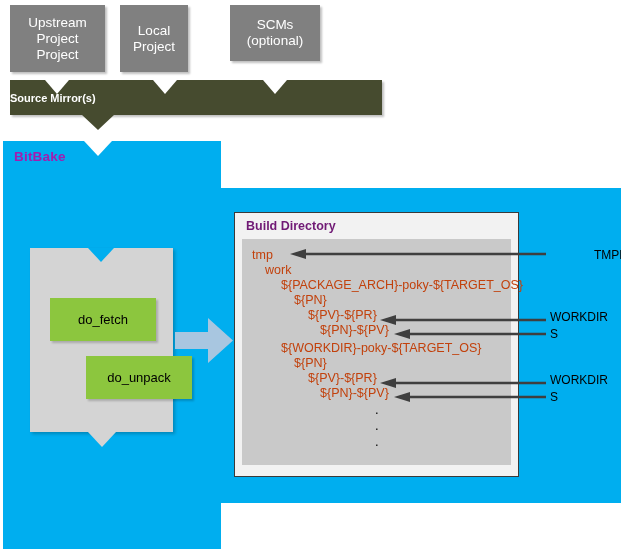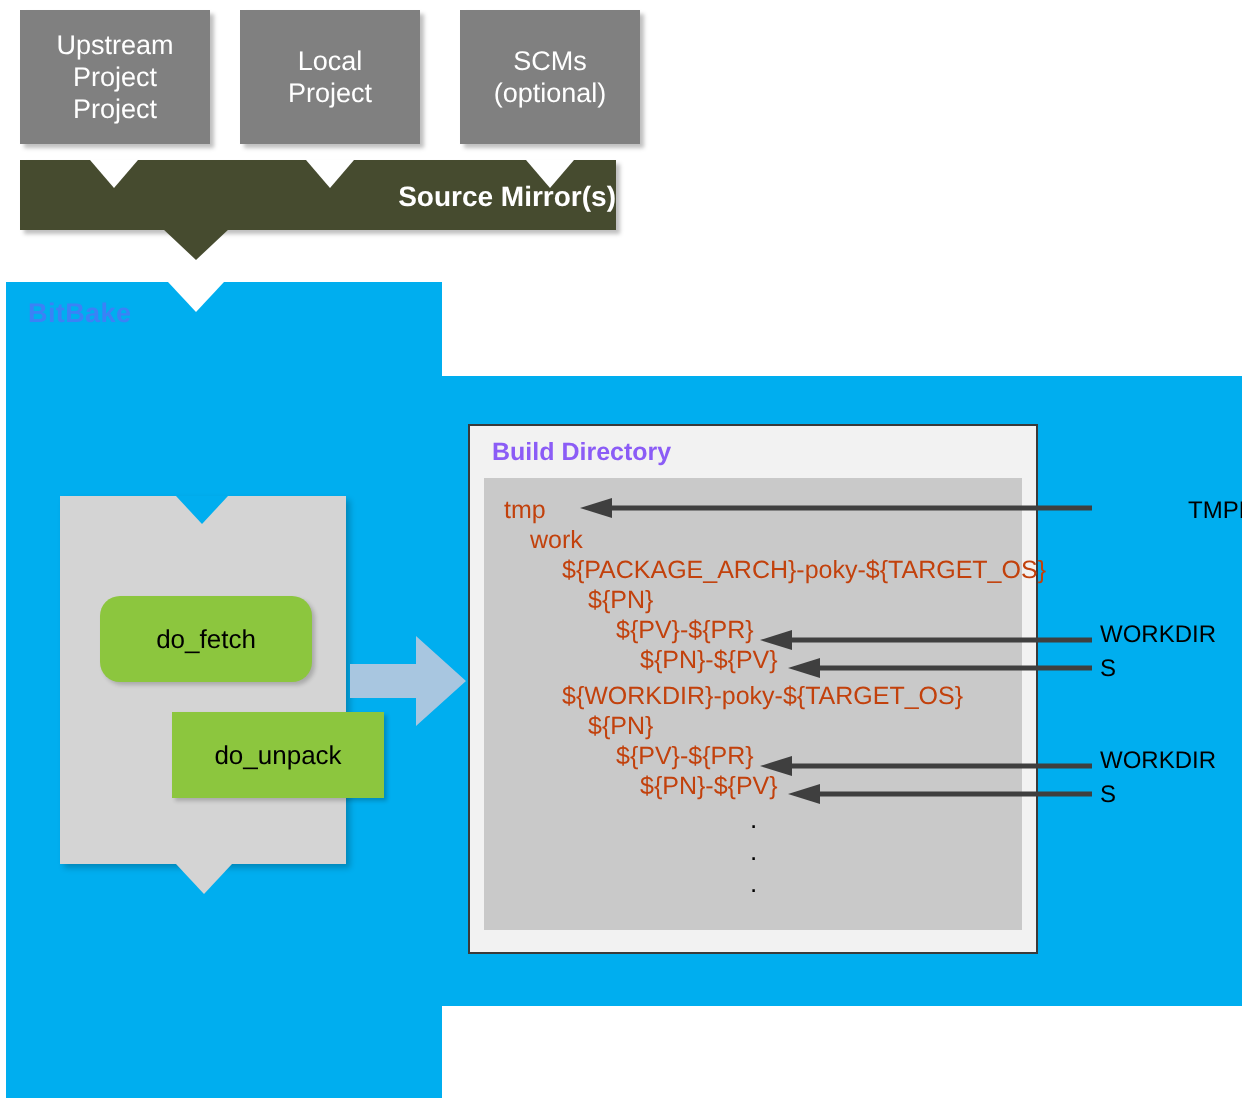--- a/index.html
+++ b/index.html
@@ -41,46 +41,46 @@
     border-left: 12px solid transparent;
     border-right: 12px solid transparent;
     border-top: 14px solid #ffffff;
   }
 
   
   #mirror-bar {
     position: absolute;
     left: 10px;
     top: 80px;
-    width: 298px;
+    width: 372px;
     height: 35px;
     background: #464b2f;
     color: #ffffff;
-    font-size: 14px;
+    font-size: 11px;
     font-weight: 600;
     display: flex;
     align-items: center;
-    justify-content: flex-end;
+    justify-content: flex-start;
     box-shadow: 2px 2px 2px rgba(0,0,0,0.25);
     box-sizing: border-box;
   }
 
   
   .blue { position: absolute; background: #00AEEF; }
   #blue-top   { left: 3px;  top: 141px; width: 218px; height: 48px; }
   #blue-body  { left: 3px;  top: 188px; width: 618px; height: 315px; }
   #blue-foot  { left: 3px;  top: 502px; width: 218px; height: 47px; }
 
   #bitbake-label {
     position: absolute;
     left: 14px;
     top: 149px;
     font-size: 13.5px;
     font-weight: bold;
-    color: #3b82f6;
+    color: #a21caf;
     letter-spacing: 0.2px;
   }
 
   
   #fetch-panel {
     position: absolute;
     left: 30px;
     top: 248px;
     width: 143px;
     height: 184px;
@@ -103,21 +103,21 @@
     height: 43px;
     background: #8CC63E;
     color: #000000;
     font-size: 13px;
     display: flex;
     align-items: center;
     justify-content: center;
     box-shadow: 1.5px 1.5px 2px rgba(0,0,0,0.20);
     box-sizing: border-box;
   }
-  #task-fetch  { top: 298px; border-radius: 10px; }
+  #task-fetch  { top: 298px; }
   #task-unpack { top: 356px; margin-left: 36px; }
 
   
   .notch-blue {
     position: absolute;
     width: 0;
     height: 0;
     border-left: 13px solid transparent;
     border-right: 13px solid transparent;
     border-top: 14px solid #00AEEF;
@@ -142,21 +142,21 @@
     background: #F2F2F2;
     border: 1.5px solid #3a3a3a;
     box-sizing: border-box;
   }
   #build-title {
     position: absolute;
     left: 246px;
     top: 219px;
     font-size: 12.5px;
     font-weight: bold;
-    color: #8b5cf6;
+    color: #701a75;
   }
   #tree-panel {
     position: absolute;
     left: 242px;
     top: 239px;
     width: 269px;
     height: 226px;
     background: #C9C9C9;
     box-sizing: border-box;
   }
@@ -192,28 +192,28 @@
 <div id="canvas">
 
   <div class="src-box" id="box-upstream" style="left:10px; top:5px; width:95px; height:67px;">
     <div>
       <span>Upstream</span>
       <span>Project</span>
       <span>Project</span>
     </div>
   </div>
 
-  <div class="src-box" id="box-local" style="left:120px; top:5px; width:90px; height:67px;">
+  <div class="src-box" id="box-local" style="left:120px; top:5px; width:68px; height:67px;">
     <div>
       <span>Local</span>
       <span>Project</span>
     </div>
   </div>
 
-  <div class="src-box" id="box-scms" style="left:230px; top:5px; width:90px; height:67px;align-items:center;">
+  <div class="src-box" id="box-scms" style="left:230px; top:5px; width:90px; height:56px;align-items:center;">
     <div>
       <span>SCMs</span>
       <span>(optional)</span>
     </div>
   </div>
 
   <div id="mirror-bar">
     <span>Source Mirror(s)</span>
   </div>
 

